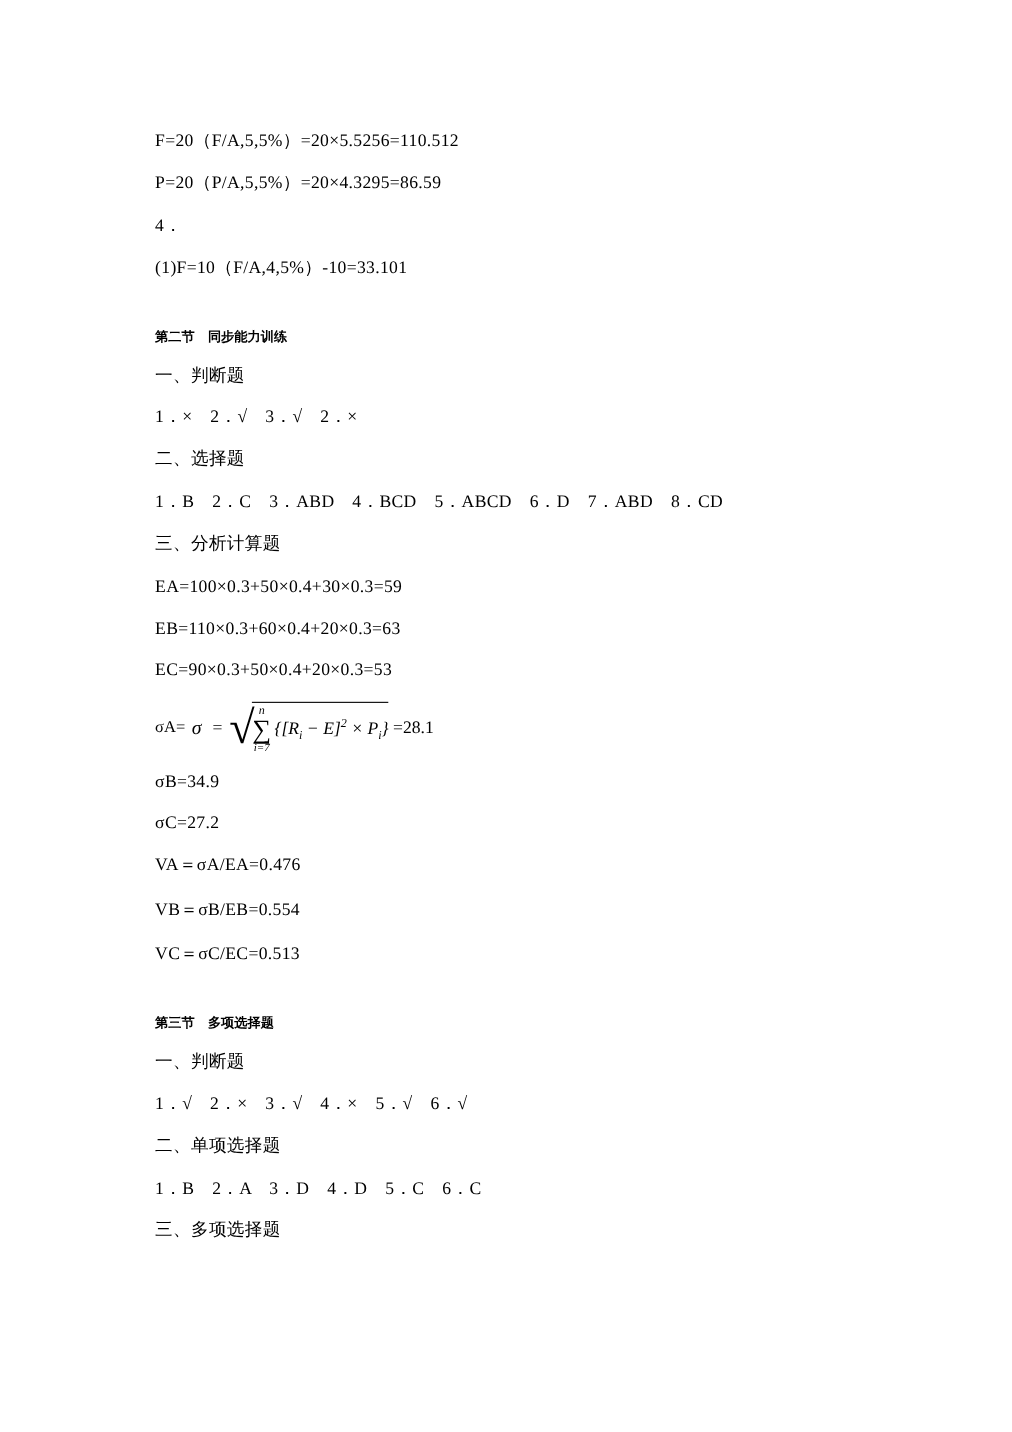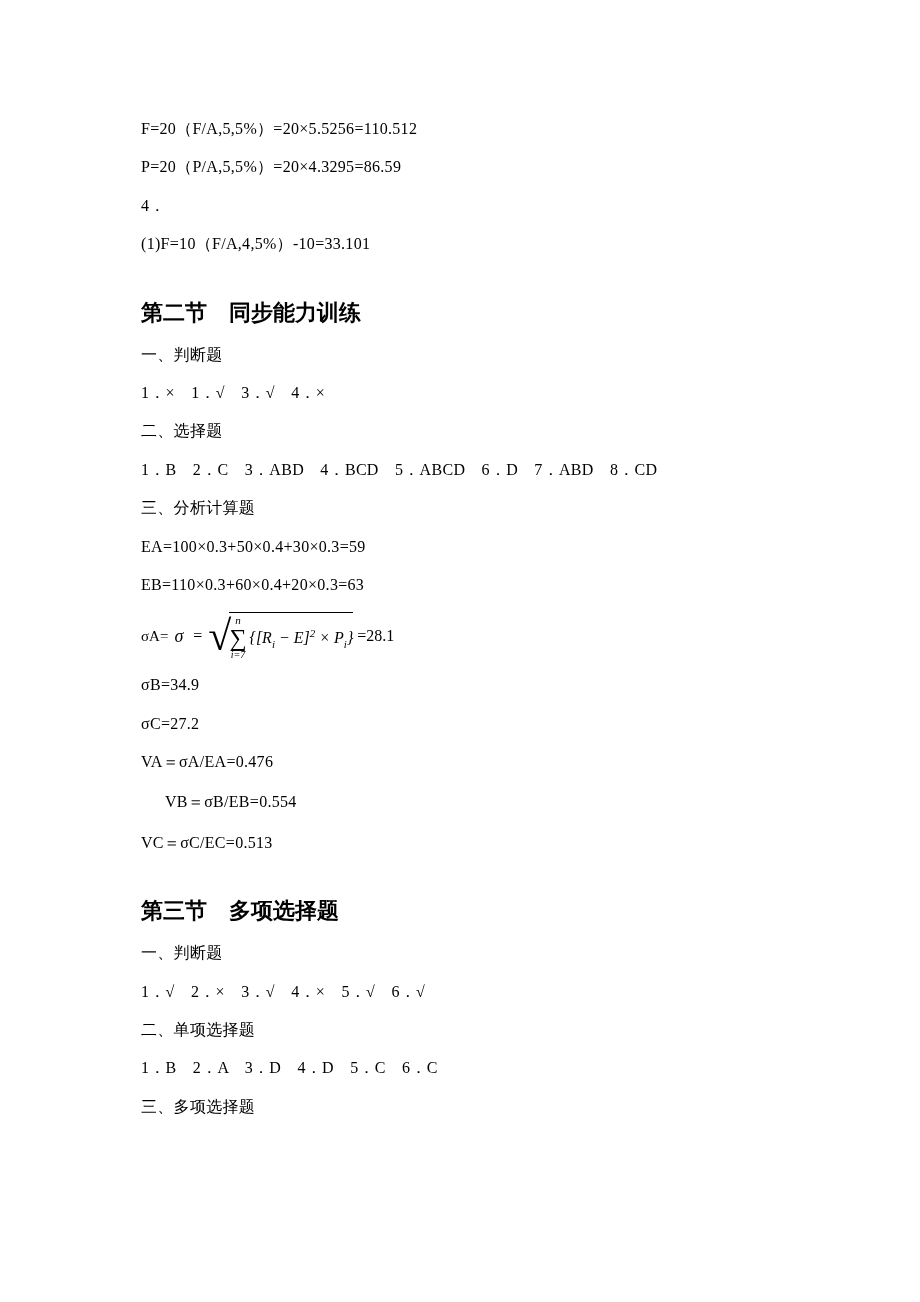--- a/index.html
+++ b/index.html
@@ -18,21 +18,21 @@
       position: relative;
     }
     .line {
       font-size: 16px;
       line-height: 1.4;
       margin-bottom: 16px;
       letter-spacing: 0.3px;
     }
     .heading {
       font-weight: bold;
-      font-size: 22px;
+      font-size: 12px;
       margin-top: 42px;
       margin-bottom: 16px;
     }
     .cn {
       font-family: "SimSun", "STSong", serif;
     }
     .formula-row {
       display: flex;
       align-items: center;
       margin-bottom: 14px;
@@ -102,26 +102,27 @@
 
 <div class="page">
 
   <div class="line">F=20（F/A,5,5%）=20×5.5256=110.512</div>
   <div class="line">P=20（P/A,5,5%）=20×4.3295=86.59</div>
   <div class="line">4．</div>
   <div class="line">(1)F=10（F/A,4,5%）-10=33.101</div>
 
   <div class="heading cn">第二节　同步能力训练</div>
   <div class="line cn">一、判断题</div>
-  <div class="line">1．×　1．√　3．√　4．×</div>
+  <div class="line">1．×　2．√　3．√　2．×</div>
   <div class="line cn">二、选择题</div>
   <div class="line">1．B　2．C　3．ABD　4．BCD　5．ABCD　6．D　7．ABD　8．CD</div>
   <div class="line cn">三、分析计算题</div>
   <div class="line">EA=100×0.3+50×0.4+30×0.3=59</div>
   <div class="line">EB=110×0.3+60×0.4+20×0.3=63</div>
+  <div class="line">EC=90×0.3+50×0.4+20×0.3=53</div>
 
   <div class="formula-row">
     <span class="sigma-label">σA=</span>
     <span style="font-style:italic;font-family:'Times New Roman';font-size:18px;margin:0 4px;">σ</span>
     <span style="margin:0 6px;">=</span>
     <span class="sqrt-sym">√</span>
     <span class="overline-wrap">
       <span class="overline-bar"></span>
       <span style="display:inline-flex;align-items:center;">
         <span class="sum-block">
@@ -134,21 +135,21 @@
         </span>
       </span>
     </span>
     <span class="eq-after"> =28.1</span>
   </div>
 
   <div class="line">σB=34.9</div>
   <div class="line">σC=27.2</div>
 
   <div class="line" style="">VA＝σA/EA=0.476</div>
-  <div class="line" style="margin-top:18px;margin-left:24px;">VB＝σB/EB=0.554</div>
+  <div class="line" style="margin-top:18px;">VB＝σB/EB=0.554</div>
   <div class="line" style="margin-top:18px;">VC＝σC/EC=0.513</div>
 
   <div class="heading cn">第三节　多项选择题</div>
   <div class="line cn">一、判断题</div>
   <div class="line">1．√　2．×　3．√　4．×　5．√　6．√</div>
   <div class="line cn">二、单项选择题</div>
   <div class="line">1．B　2．A　3．D　4．D　5．C　6．C</div>
   <div class="line cn">三、多项选择题</div>
 
 </div>

